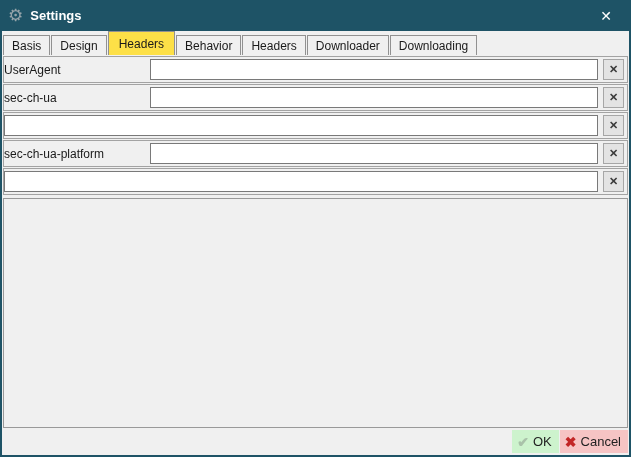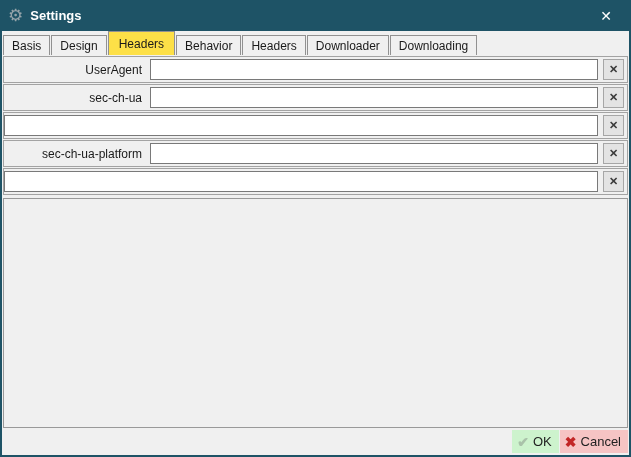--- a/index.html
+++ b/index.html
@@ -76,21 +76,21 @@
   }
   .field-row {
     flex: 0 0 27px;
     display: flex; align-items: center;
     border: 1px solid #a3a3a3;
     background: #f0f0f0;
     margin-bottom: 1px;
   }
   .field-label {
     flex: 0 0 146px;
-    text-align: right;
+    text-align: left;
     padding-right: 8px;
     font-size: 12px;
     color: #1a1a1a;
     white-space: nowrap;
   }
   .field-input {
     flex: 1;
     height: 21px;
     border: 1px solid #797979;
     background: #ffffff;

